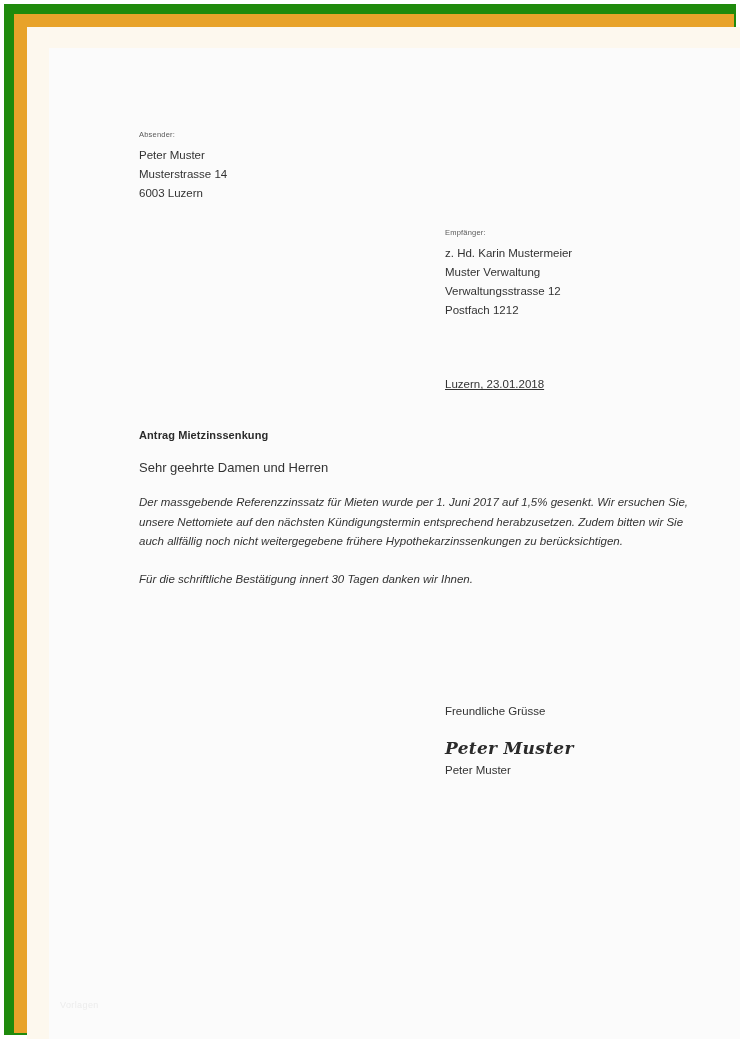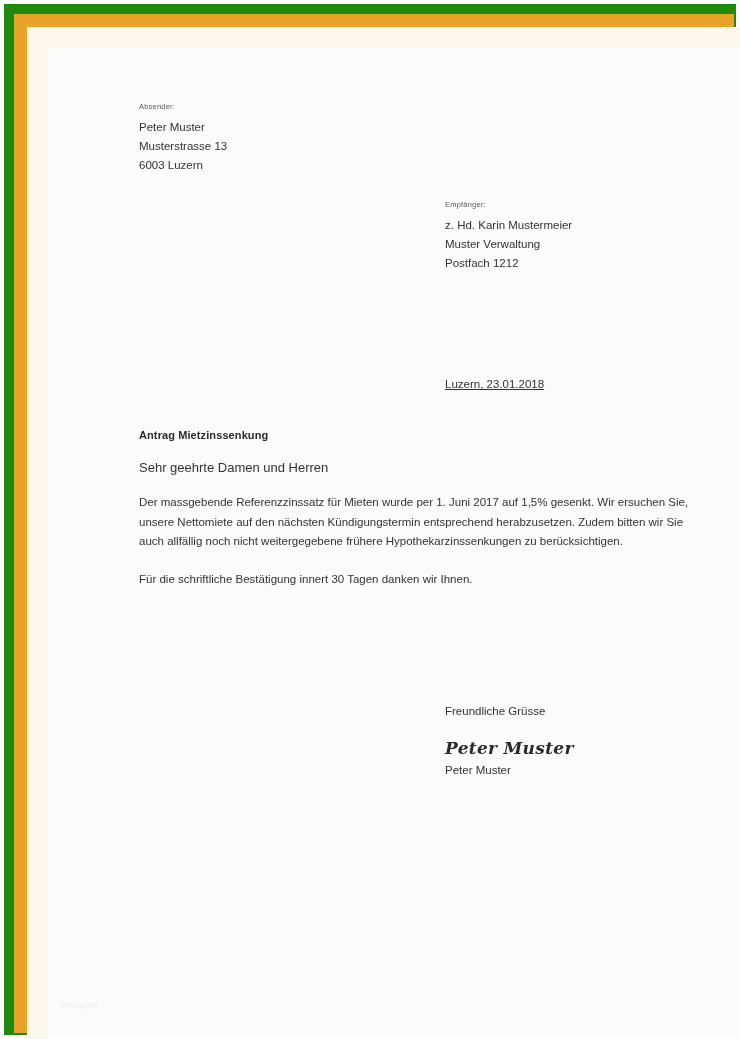--- a/index.html
+++ b/index.html
@@ -60,20 +60,21 @@
     width: 696px;
     height: 997px;
     color: #3a3a3a;
   }
 
   .small-label {
     font-size: 7.5px;
     color: #5a5a5a;
     letter-spacing: 0.2px;
     margin-bottom: 7px;
+    margin-top: 28px;
   }
 
   .addr-line {
     font-size: 11.5px;
     line-height: 19px;
     color: #333333;
   }
 
   .blank-line { height: 19px; }
 
@@ -122,20 +123,21 @@
     font-size: 13px;
     color: #333333;
   }
 
   
   .body-block {
     position: absolute;
     left: 90px;
     top: 445px;
     width: 563px;
+    font-style: italic;
   }
   .para {
     font-size: 11.5px;
     line-height: 19.5px;
     color: #333333;
     margin: 0 0 18px 0;
     text-align: left;
   }
 
   
@@ -181,28 +183,29 @@
 <div class="frame-outer">
   <div class="frame-orange">
     <div class="frame-cream">
 
       <div class="page">
         <div class="letter">
 
           <div class="sender">
             <div class="small-label">Absender:</div>
             <div class="addr-line">Peter Muster</div>
-            <div class="addr-line">Musterstrasse 13</div>
+            <div class="addr-line">Musterstrasse 14</div>
             <div class="addr-line">6003 Luzern</div>
           </div>
 
           <div class="recipient">
             <div class="small-label">Empfänger:</div>
             <div class="addr-line">z. Hd. Karin Mustermeier</div>
             <div class="addr-line">Muster Verwaltung</div>
+            <div class="addr-line">Verwaltungsstrasse 12</div>
             <div class="addr-line">Postfach 1212</div>
             <div class="blank-line"></div>
           </div>
 
           <div class="date-line">Luzern, 23.01.2018</div>
 
           <div class="subject">Antrag Mietzinssenkung</div>
 
           <div class="salutation">Sehr geehrte Damen und Herren</div>
 

